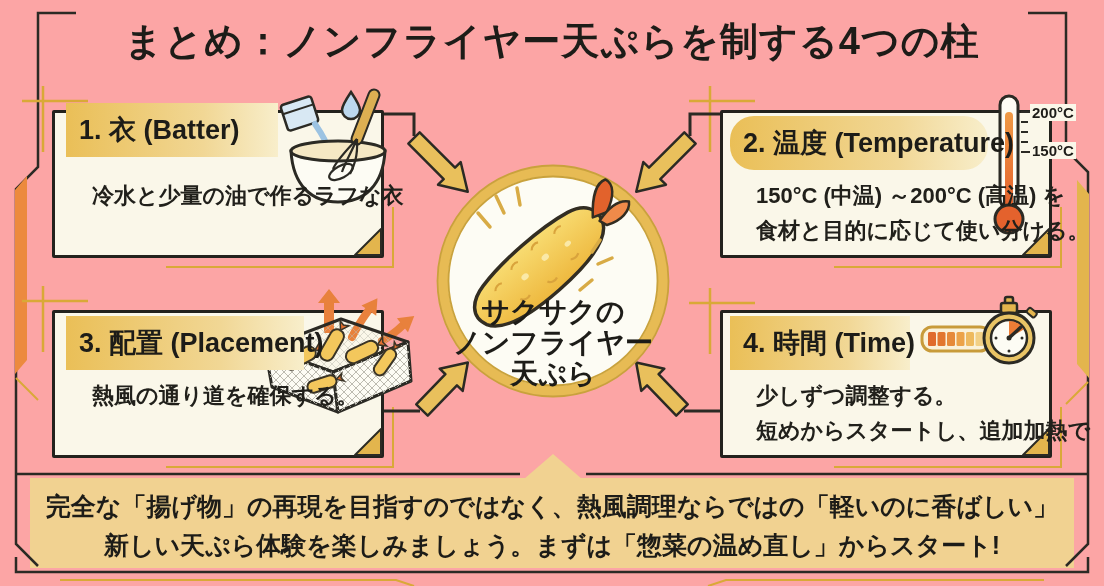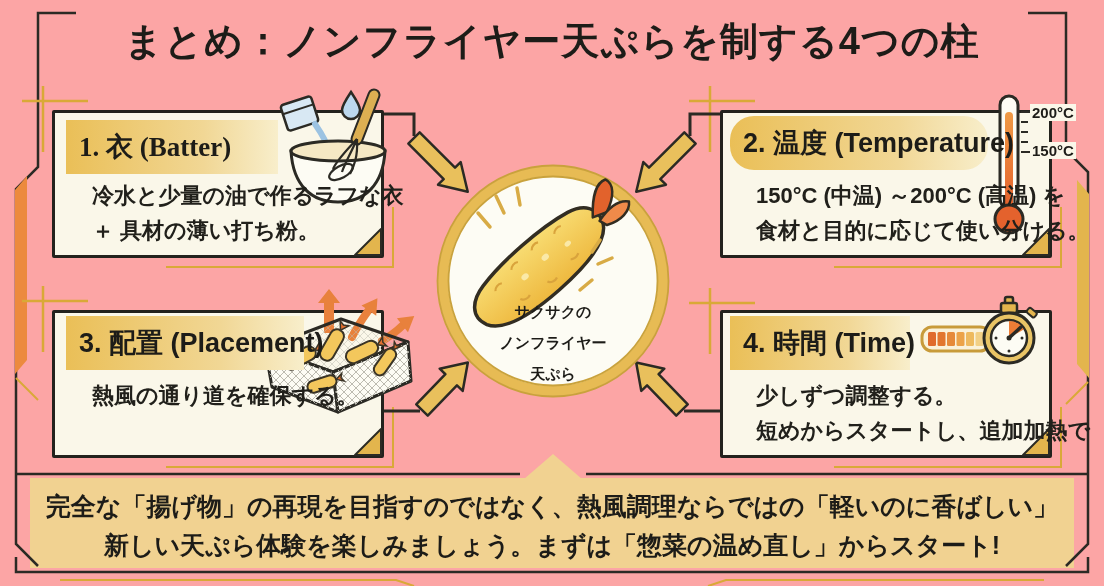--- a/index.html
+++ b/index.html
@@ -22,41 +22,41 @@
   .b1{left:52px;top:110px;}
   .b2{left:720px;top:110px;}
   .b3{left:52px;top:310px;}
   .b4{left:720px;top:310px;}
   .band{
     position:absolute;height:54px;z-index:3;
     background:linear-gradient(90deg,#eabf57 0%,#f1d795 65%,#f8eecb 100%);
     font-size:27px;font-weight:800;line-height:54px;padding-left:13px;
     box-sizing:border-box;white-space:nowrap;color:#1d1c18;
   }
-  .band1{left:66px;top:120px;width:212px;font-family:Liberation Serif, serif;}
+  .band1{left:66px;top:103px;width:212px;}
   .band2{left:730px;top:116px;width:258px;border-radius:24px;}
   .band3{left:66px;top:316px;width:238px;}
   .band4{left:730px;top:316px;width:180px;}
   .bodytext{
     position:absolute;z-index:3;font-size:22px;font-weight:700;
     line-height:35px;color:#21201b;white-space:nowrap;margin-left:28px;
   }
   .body1{left:64px;top:178px;}
   .body2{left:728px;top:178px;}
   .body3{left:64px;top:378px;}
   .body4{left:728px;top:378px;}
   .tlabel{
     position:absolute;z-index:4;font-size:15px;font-weight:800;
     background:#faf7e9;padding:0 2px;color:#1d1c18;white-space:nowrap;
   }
   .tl-high{left:1030px;top:104px;}
   .tl-low{left:1030px;top:142px;}
   #goal-text{
     left:448px;top:296px;width:210px;text-align:center;z-index:3;
-    font-size:15px;font-weight:800;line-height:31px;color:#1d1c18;
+    font-size:28px;font-weight:800;line-height:31px;color:#1d1c18;
   }
   #goal-text span{display:block;}
   #banner{
     left:30px;top:478px;width:1044px;height:90px;background:#f1d291;z-index:1;
   }
   #banner-text{
     left:40px;top:487px;width:1024px;text-align:center;z-index:3;
     font-size:25px;font-weight:800;line-height:39px;color:#1d1c18;white-space:nowrap;
   }
   #decor{position:absolute;left:0;top:0;width:1104px;height:586px;z-index:2;}
@@ -73,21 +73,20 @@
   <div class="box b3"></div>
   <div class="box b4"></div>
 
   <div class="band band1">1. 衣 (Batter)</div>
   <div class="band band2">2. 温度 (Temperature)</div>
   <div class="band band3">3. 配置 (Placement)</div>
   <div class="band band4">4. 時間 (Time)</div>
 
   <div class="bodytext body1">
     <div>冷水と少量の油で作るラフな衣</div>
-    <div>＋ 具材の薄い打ち粉。</div>
   </div>
   <div class="bodytext body2">
     <div>150°C (中温) ～200°C (高温) を</div>
     <div>食材と目的に応じて使い分ける。</div>
   </div>
   <div class="bodytext body3">
     <div>熱風の通り道を確保する。</div>
   </div>
   <div class="bodytext body4">
     <div>少しずつ調整する。</div>

